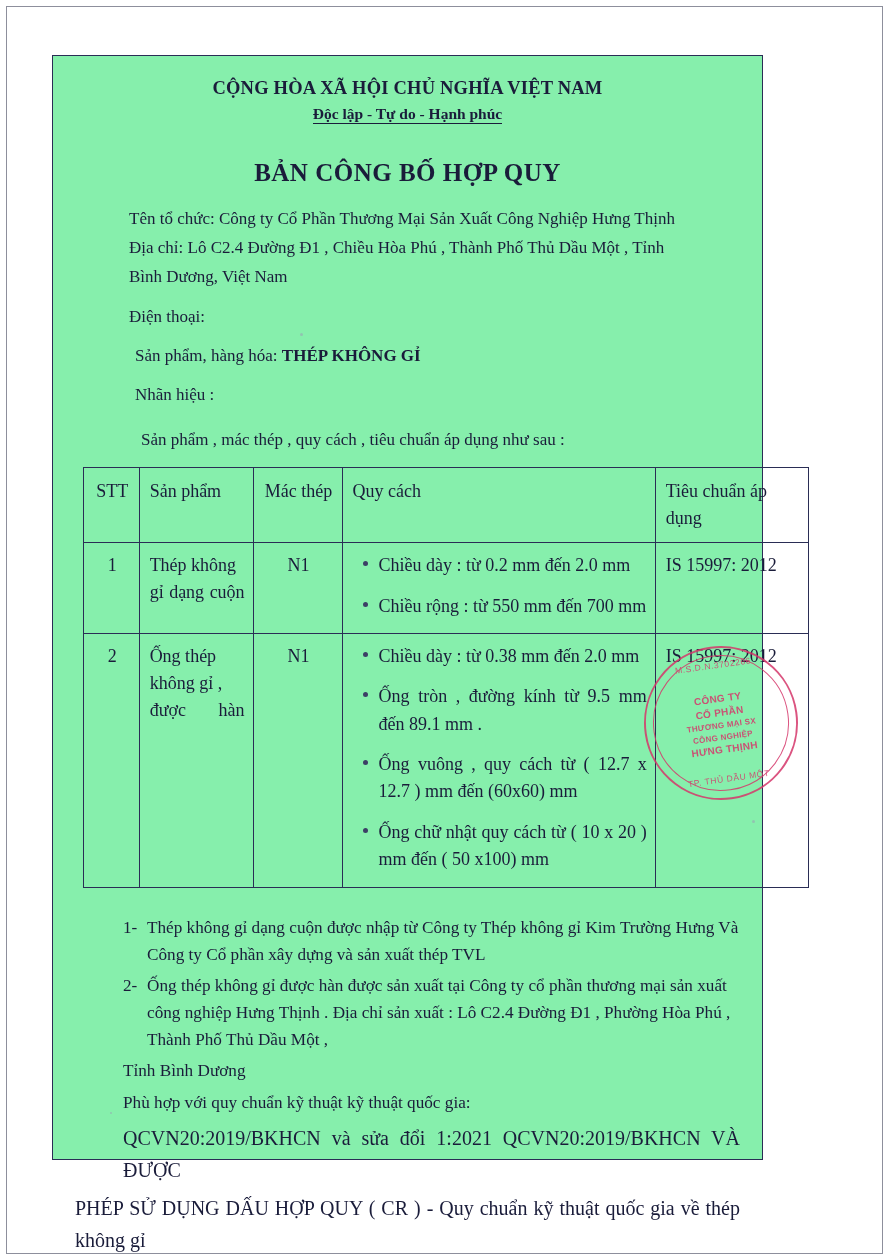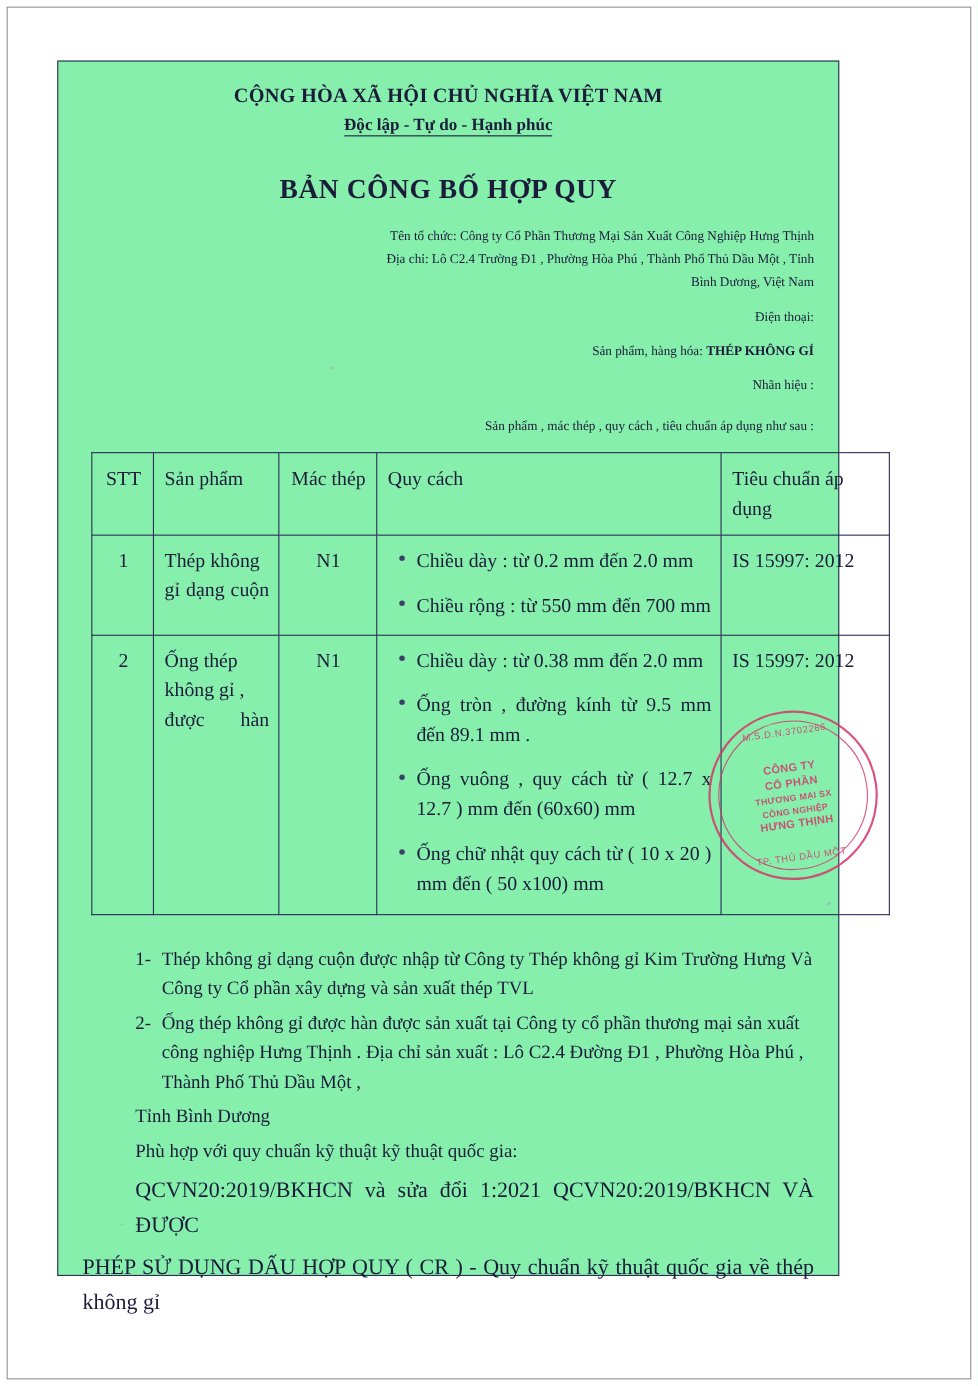--- a/index.html
+++ b/index.html
@@ -72,24 +72,23 @@
   .docnum {
     font-size: 17px;
     margin-top: 14px;
   }
   .body-text {
     font-size: 17.5px;
     line-height: 1.62;
     margin-top: 18px;
   }
   .p {
-    font-size: 12px;
+    font-size: 17px;
     line-height: 1.6;
     margin: 0 0 2px 0;
-    text-align: right;
   }
   .indent1 { padding-left: 54px; }
   .indent2 { padding-left: 60px; }
   .indent3 { padding-left: 66px; }
   .strong { font-weight: bold; }
   .gap-s { margin-top: 12px; }
   .gap-m { margin-top: 18px; }
 
   
   table.spec {
@@ -245,21 +244,21 @@
   <div class="doc-frame">
     <div class="inner">
 
       <div class="center nation">CỘNG HÒA XÃ HỘI CHỦ NGHĨA VIỆT NAM</div>
       <div class="center motto"><span class="u">Độc lập - Tự do - Hạnh phúc</span></div>
 
       <div class="center title">BẢN CÔNG BỐ HỢP QUY</div>
 
       <div class="body-text">
         <div class="p indent1">Tên tổ chức: Công ty Cổ Phần Thương Mại Sản Xuất Công Nghiệp Hưng Thịnh</div>
-        <div class="p indent1">Địa chỉ: Lô C2.4 Trường Đ1 , Phường Hòa Phú , Thành Phố Thủ Dầu Một , Tỉnh</div>
+        <div class="p indent1">Địa chỉ: Lô C2.4 Đường Đ1 , Chiều Hòa Phú , Thành Phố Thủ Dầu Một , Tỉnh</div>
         <div class="p indent1">Bình Dương, Việt Nam</div>
         <div class="p indent1 gap-s">Điện thoại:</div>
 
         <div class="p indent2 gap-s">
           <span>Sản phẩm, hàng hóa:</span>
           <span class="strong">THÉP KHÔNG GỈ</span>
         </div>
         <div class="p indent2 gap-s">Nhãn hiệu :</div>
         <div class="p indent3 gap-m">Sản phẩm , mác thép , quy cách , tiêu chuẩn áp dụng như sau :</div>
       </div>

